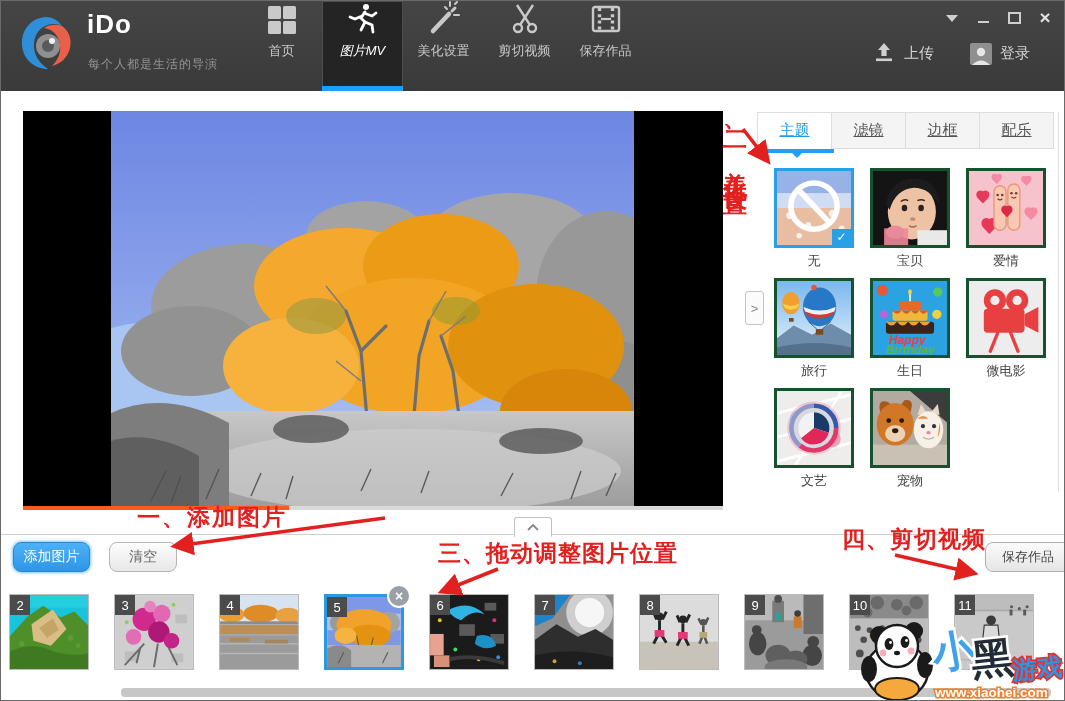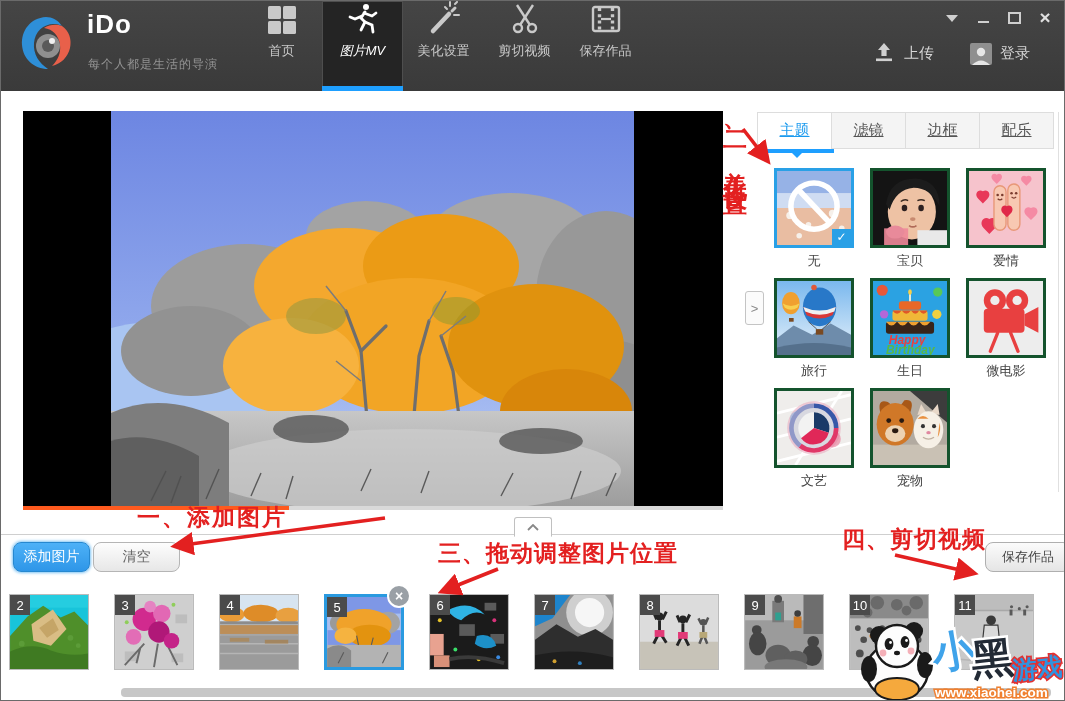--- a/index.html
+++ b/index.html
@@ -50,21 +50,21 @@
     font-size:12px;display:flex;align-items:center;justify-content:center;}
   .expand-btn{position:absolute;left:744px;top:290px;width:17px;height:32px;background:#fbfbfb;border:1px solid #c4c4c4;
     border-radius:3px;color:#888;font-size:13px;display:flex;align-items:center;justify-content:center;cursor:pointer;}
   
   .separator{position:absolute;left:0;top:533px;width:100%;height:1px;background:#cfcfcf;}
   .collapse-btn{position:absolute;left:513px;top:516px;width:36px;height:18px;background:#fff;border:1px solid #c0c0c0;
     border-bottom-color:#fff;border-radius:3px 3px 0 0;display:flex;align-items:center;justify-content:center;cursor:pointer;z-index:5;}
   .btn{position:absolute;height:30px;border-radius:8px;font-size:14px;display:flex;align-items:center;justify-content:center;cursor:pointer;box-sizing:border-box;}
   .btn-add{left:12px;top:541px;width:77px;background:linear-gradient(#4db1f7,#2e96e8);border:1px solid #2688d0;
     color:#fff;box-shadow:0 0 3px 1px #7ec4f4;}
-  .btn-clear{left:92px;top:541px;width:87px;background:linear-gradient(#fdfdfd,#e7e7e7);border:1px solid #b5b5b5;color:#666;}
+  .btn-clear{left:108px;top:541px;width:68px;background:linear-gradient(#fdfdfd,#e7e7e7);border:1px solid #b5b5b5;color:#666;}
   .btn-save{left:984px;top:541px;width:86px;background:linear-gradient(#fbfbfb,#e5e5e5);border:1px solid #afafaf;color:#444;font-size:13px;}
   
   .ann{position:absolute;color:#e32020;font-family:"Liberation Serif","DejaVu Serif",serif;font-weight:bold;z-index:34;}
   .ann1{left:136px;top:501px;font-size:23px;letter-spacing:2px;}
   .ann2{left:718px;top:113px;font-size:24px;writing-mode:vertical-rl;text-orientation:upright;letter-spacing:7px;}
   .ann3{left:437px;top:537px;font-size:23px;letter-spacing:1px;}
   .ann4{left:841px;top:523px;font-size:23px;letter-spacing:1px;}
   .arrows{position:absolute;left:0;top:0;width:1065px;height:701px;pointer-events:none;z-index:35;}
   
   .strip{position:absolute;left:8px;top:593px;display:flex;gap:25px;}

